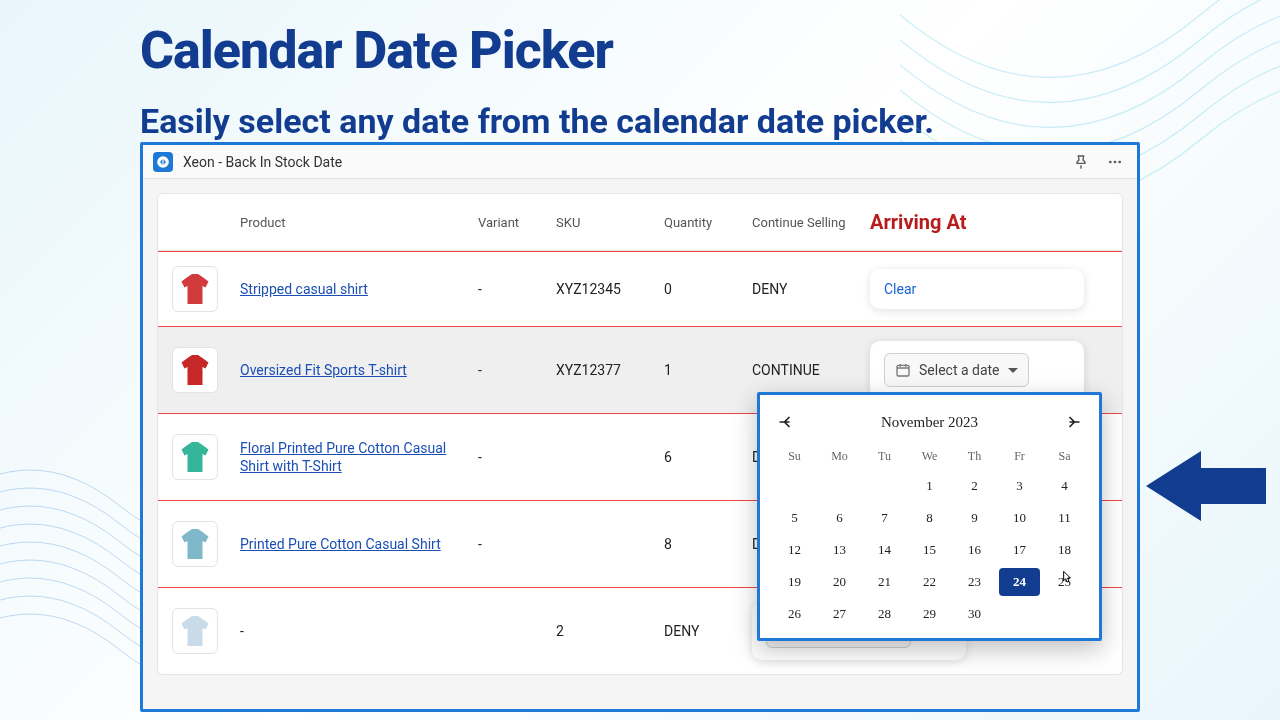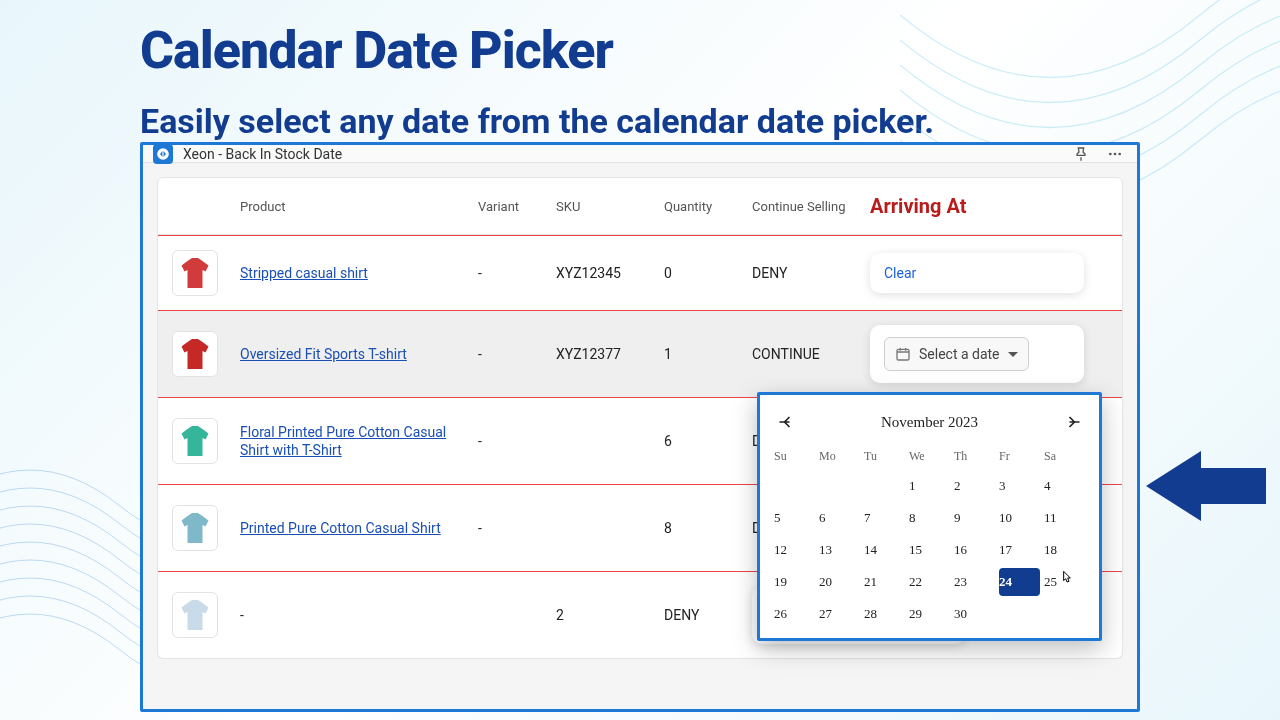--- a/index.html
+++ b/index.html
@@ -22,21 +22,21 @@
   h2 { color: #123c8f; font-weight: 700; font-size: 34px; margin-top: 20px; }
 
   .panel {
     position: absolute; left: 140px; top: 142px; width: 1000px; height: 570px;
     border: 3px solid #1e78d6; background: #f5f5f5; border-radius: 2px;
     overflow: visible;
   }
   .titlebar {
     display: flex; align-items: center; gap: 10px;
     background: #fafafa; border-bottom: 1px solid #e2e2e2;
-    padding: 6px 10px; height: 18px;
+    padding: 6px 10px; height: 34px;
   }
   .app-icon {
     width: 20px; height: 20px; border-radius: 4px; background: #1e78d6;
     display: flex; align-items: center; justify-content: center; color: #fff;
     font-size: 12px; font-weight: 700;
   }
   .titlebar .title { font-size: 14px; color: #333; }
   .titlebar .spacer { flex: 1; }
   .titlebar .icon-btn {
     width: 24px; height: 24px; display: flex; align-items: center; justify-content: center;
@@ -85,21 +85,21 @@
   .calendar {
     position: absolute; left: 614px; top: 247px; width: 345px;
     background: #fff; border: 3px solid #1e78d6; border-radius: 2px;
     box-shadow: 0 8px 24px rgba(0,0,0,.25);
     padding: 14px 14px 10px;
     font-family: Liberation Serif, serif;
   }
   .cal-head { display: flex; align-items: center; justify-content: space-between; margin-bottom: 10px; }
   .cal-nav { width: 26px; height: 26px; display: flex; align-items: center; justify-content: center; cursor: pointer; color: #222; }
   .cal-title { font-size: 15px; color: #222; }
-  .cal-grid { display: grid; grid-template-columns: repeat(7, 1fr); gap: 4px; }
+  .cal-grid { display: grid; grid-template-columns: repeat(7, 1fr); gap: 4px; text-align: center; }
   .cal-dow { font-size: 12px; color: #666; padding: 4px 0; }
   .cal-day { font-size: 13px; color: #222; padding: 6px 0; border-radius: 4px; cursor: pointer; }
   .cal-day.blank { cursor: default; }
   .cal-day.selected { background: #123c8f; color: #fff; font-weight: 600; }
   .cursor-pointer-icon { position: absolute; left: 916px; top: 425px; width: 16px; height: 16px; color: #000; }
 
   
   .big-arrow {
     position: absolute; left: 1146px; top: 446px; width: 120px; height: 80px;
     color: #123c8f;

